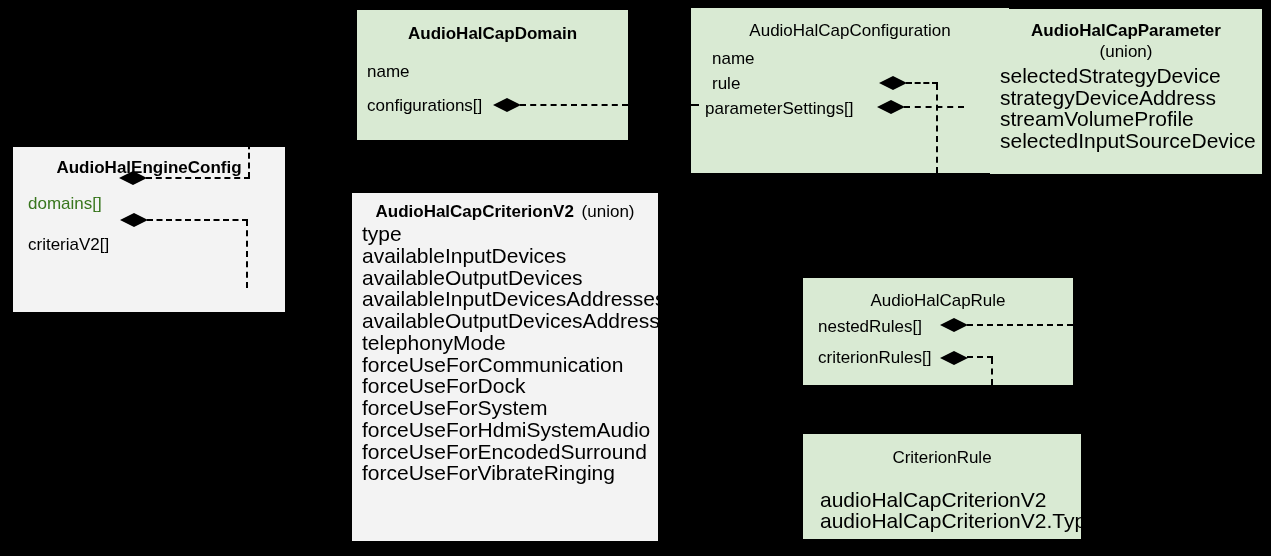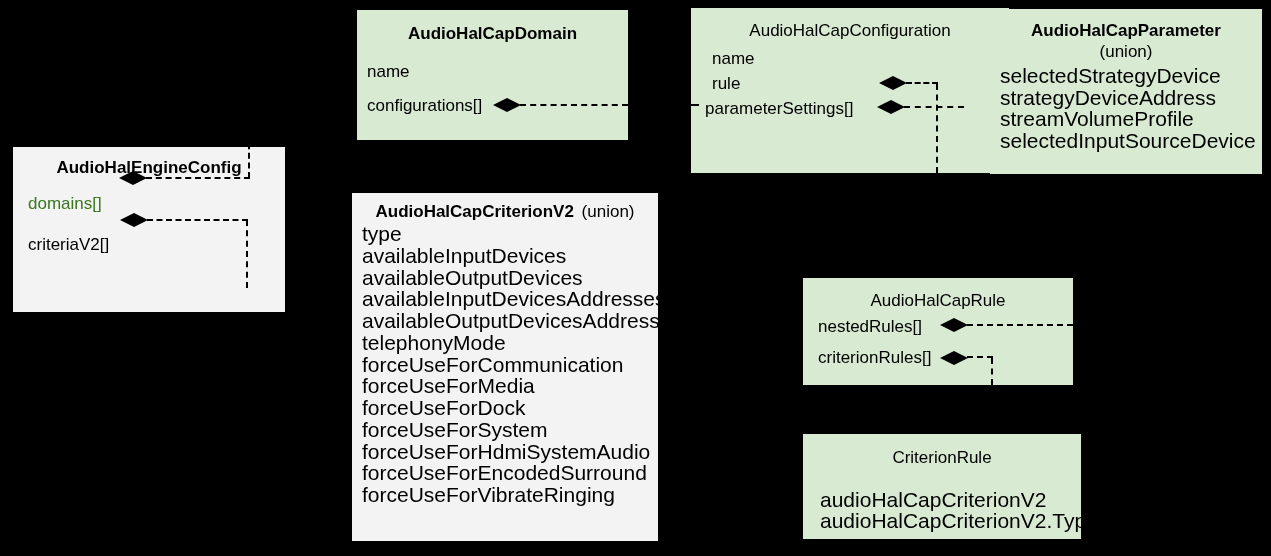--- a/index.html
+++ b/index.html
@@ -81,21 +81,20 @@
       <span style="margin-left:3px;">(union)</span>
     </div>
     <div class="fields-block lh-criterion" style="left:10px; top:30px;">
       <div>type</div>
       <div>availableInputDevices</div>
       <div>availableOutputDevices</div>
       <div>availableInputDevicesAddresses</div>
       <div>availableOutputDevicesAddresses</div>
       <div>telephonyMode</div>
       <div>forceUseForCommunication</div>
-      <div>forceUseForMedia</div>
       <div>forceUseForDock</div>
       <div>forceUseForSystem</div>
       <div>forceUseForHdmiSystemAudio</div>
       <div>forceUseForEncodedSurround</div>
       <div>forceUseForVibrateRinging</div>
     </div>
   </div>
 
   <div class="box green-box" style="left:803px; top:278px; width:270px; height:107px;">
     <div class="title" style="top:13px;">AudioHalCapRule</div>

